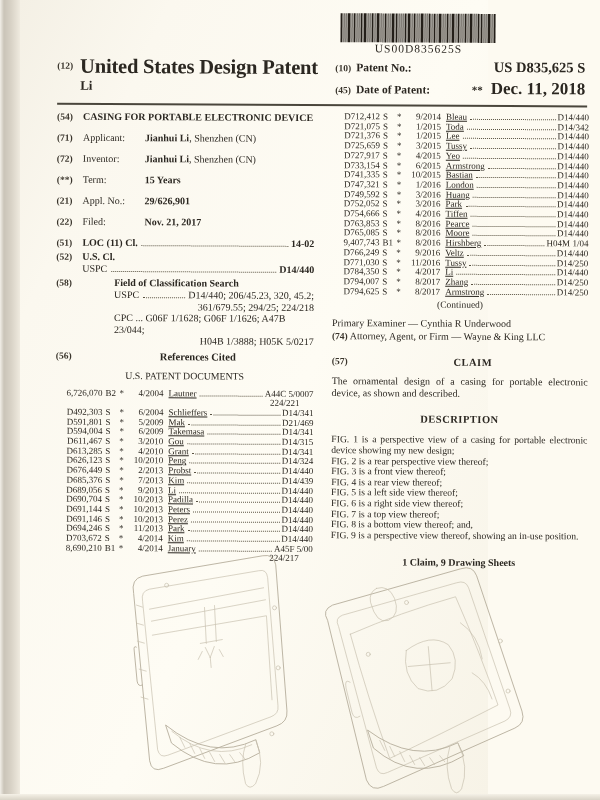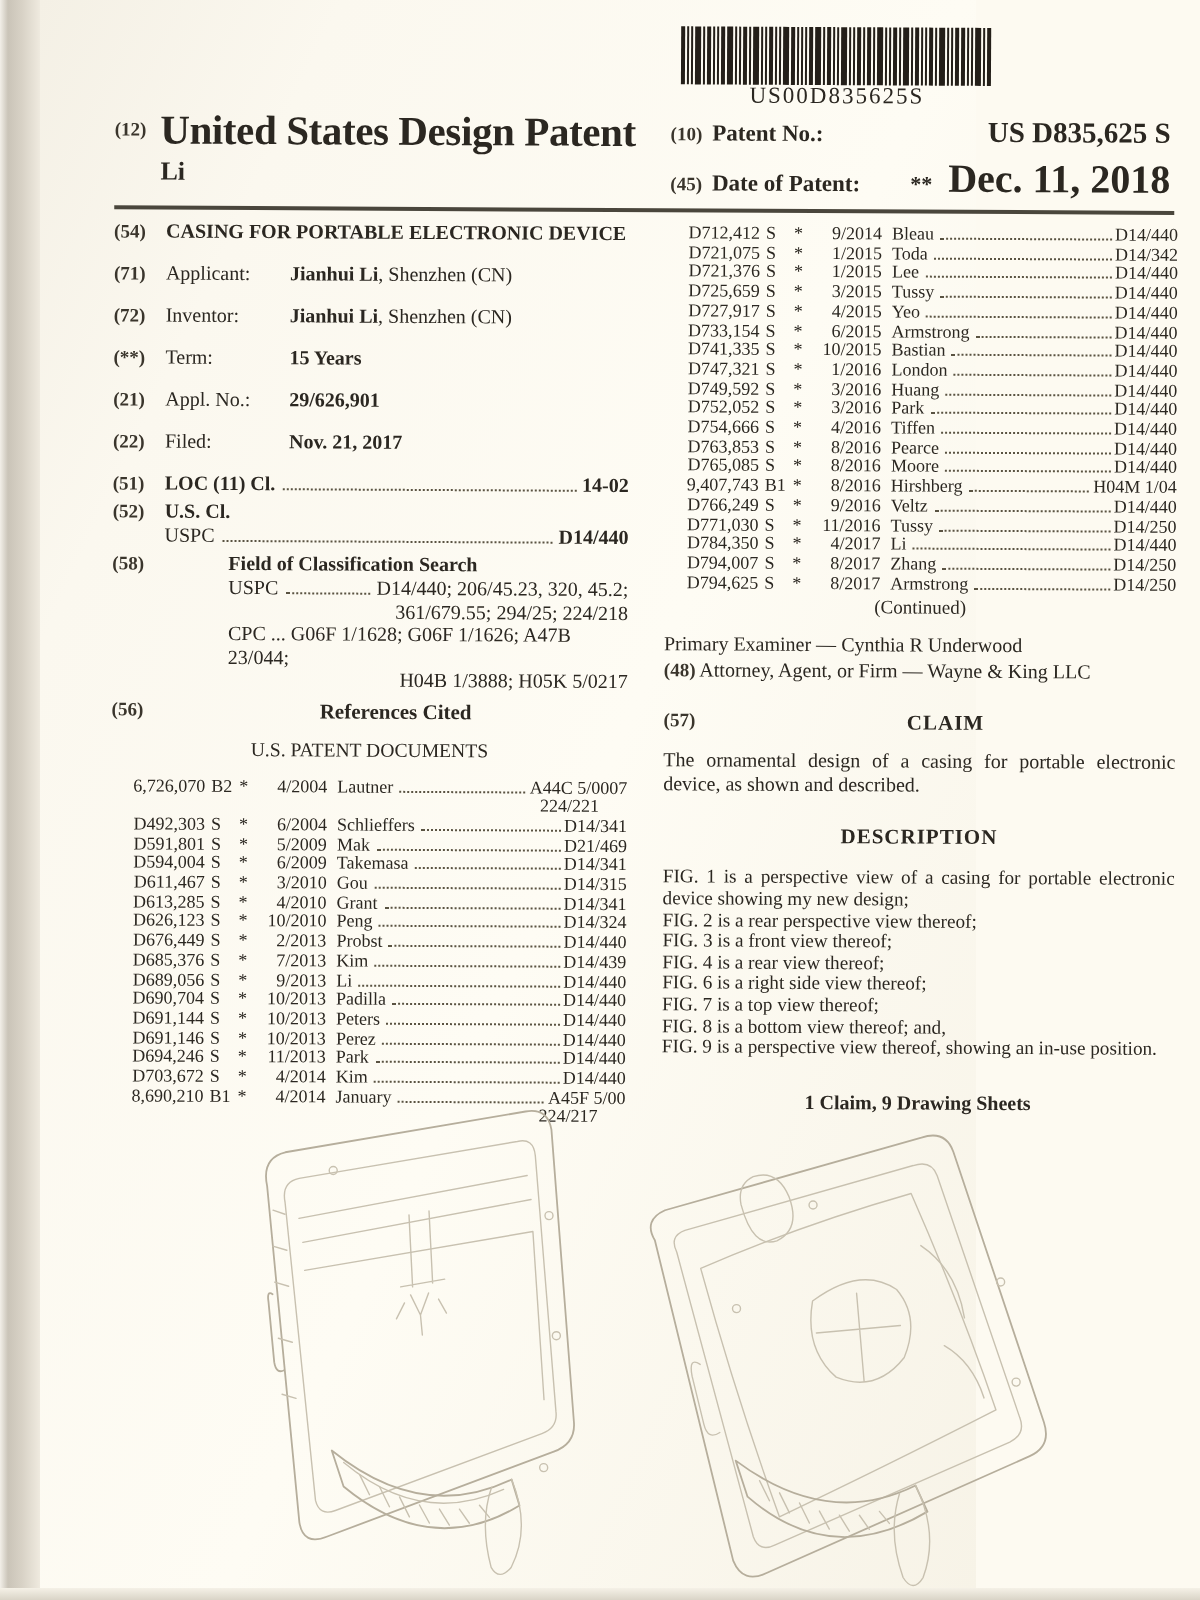--- a/index.html
+++ b/index.html
@@ -39,21 +39,21 @@
   .code{font-size:9.5px;color:#3a352c;font-weight:bold;}
   .hl-top .code{margin-right:7px;position:relative;top:-4px;}
   .title{font-size:20.5px;font-weight:bold;letter-spacing:-0.2px;white-space:nowrap;}
   .inventor-short{font-size:13px;font-weight:bold;margin-left:23px;margin-top:0px;}
   .header-right{width:250px;padding-top:2px;}
   .hr-row{display:flex;align-items:baseline;font-size:11.5px;margin-bottom:3px;}
   .hr-row .code{margin-right:5px;}
   .hr-row .lbl{font-weight:bold;}
   .hr-row .val{margin-left:auto;font-weight:bold;font-size:14.5px;white-space:nowrap;}
   .hr-row .stars{margin-left:auto;font-weight:bold;font-size:11px;padding-right:8px;}
-  .hr-row .val2{font-weight:bold;font-size:20px;white-space:nowrap;}
+  .hr-row .val2{font-weight:bold;font-size:17px;white-space:nowrap;}
   .rule{position:absolute;left:36px;top:104px;width:530px;height:2px;background:#4a463c;}
   
   .columns{position:absolute;left:36px;top:112px;width:532px;display:flex;}
   .col-left{width:258px;margin-right:18px;}
   .col-right{width:256px;}
   .item{display:flex;font-size:10px;margin-bottom:9px;line-height:12px;}
   .item .code{width:26px;flex:none;font-size:9.5px;}
   .item .ibody{flex:1;}
   .item .ilabel{display:inline-block;min-width:62px;}
   .b{font-weight:bold;}
@@ -65,21 +65,21 @@
   .refs-head{display:flex;font-size:10px;margin-top:3px;}
   .refs-head .code{width:26px;flex:none;font-size:9.5px;}
   .refs-title{flex:1;text-align:center;font-weight:bold;font-size:10.5px;}
   .refs-sub{text-align:center;font-size:9.8px;margin:8px 0 8px 0;}
   .reftable{font-size:9px;line-height:9.7px;}
   .row{display:flex;align-items:baseline;}
   .row .num{width:47px;text-align:right;flex:none;}
   .row .kind{width:14px;margin-left:3px;flex:none;}
   .row .star{width:7px;flex:none;}
   .row .date{width:37px;text-align:right;flex:none;margin-right:5px;}
-  .row .name{flex:none;}
+  .row .name{flex:none;text-decoration:underline;}
   .row .leader{border-bottom:1px dotted #5a5342;margin:0 2px 2px 3px;}
   .row .cls{flex:none;}
   .contline{text-align:right;padding-right:14px;}
   .continued{text-align:center;font-size:9.5px;margin:3px 0 8px 0;}
   
   .person{font-size:10px;line-height:12.5px;}
   .person .it{}
   .claimhead{display:flex;font-size:10px;margin-top:14px;margin-bottom:8px;}
   .claimhead .code{width:26px;flex:none;font-size:9.5px;}
   .claimhead .ch{flex:1;text-align:center;font-weight:bold;font-size:10.5px;letter-spacing:0.5px;}
@@ -589,37 +589,38 @@
               <span class="cls">D14/250</span>
             </div>
           </div>
       <div class="continued">(Continued)</div>
 
       <div class="person">
         <span class="it">Primary Examiner —</span>
         <span>Cynthia R Underwood</span>
       </div>
       <div class="person">
-        <span class="code">(48)</span>
+        <span class="code">(74)</span>
         <span class="it">Attorney, Agent, or Firm —</span>
         <span>Wayne &amp; King LLC</span>
       </div>
 
       <div class="claimhead">
         <span class="code">(57)</span>
         <span class="ch">CLAIM</span>
       </div>
       <div class="claimtext">The ornamental design of a casing for portable electronic device, as shown and described.</div>
 
       <div class="deschead">DESCRIPTION</div>
       <div class="desclines" id="desc-lines">
             <div>FIG. 1 is a perspective view of a casing for portable electronic device showing my new design;</div>
             <div>FIG. 2 is a rear perspective view thereof;</div>
             <div>FIG. 3 is a front view thereof;</div>
             <div>FIG. 4 is a rear view thereof;</div>
+            <div>FIG. 5 is a left side view thereof;</div>
             <div>FIG. 6 is a right side view thereof;</div>
             <div>FIG. 7 is a top view thereof;</div>
             <div>FIG. 8 is a bottom view thereof; and,</div>
             <div>FIG. 9 is a perspective view thereof, showing an in-use position.</div>
           </div>
 
       <div class="descfoot">1 Claim, 9 Drawing Sheets</div>
     </div>
   </div>
 

